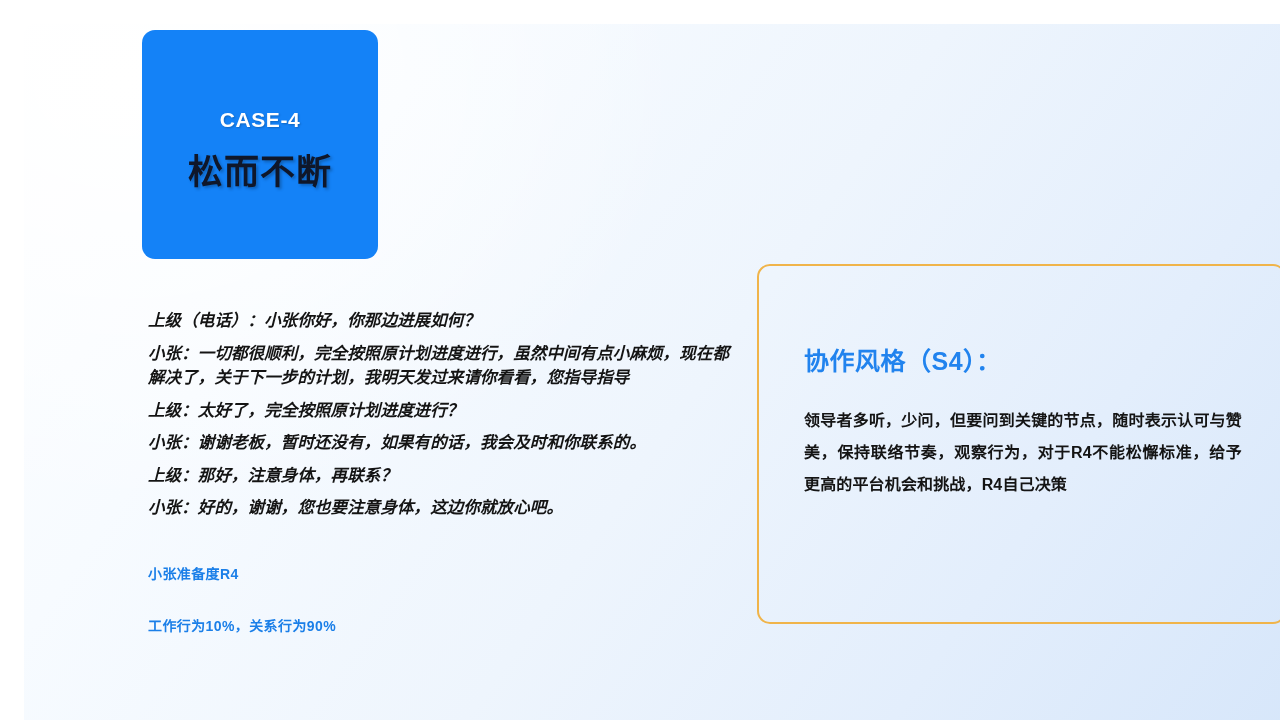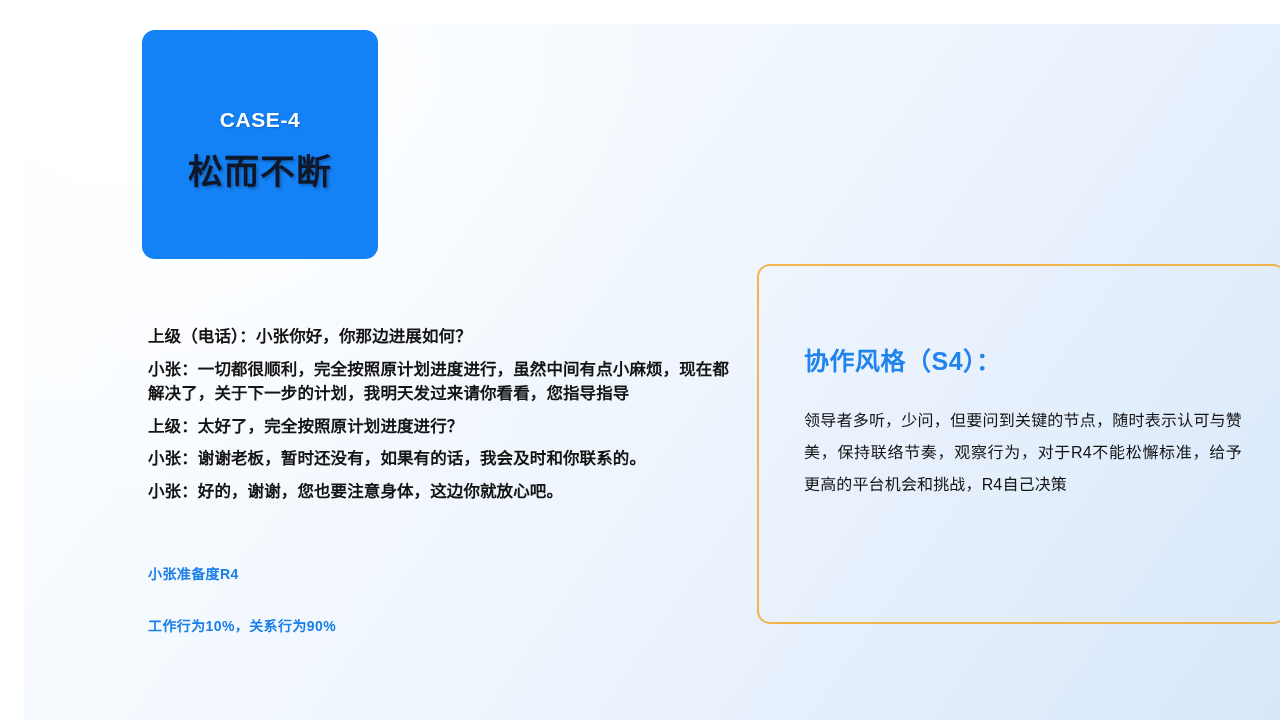--- a/index.html
+++ b/index.html
@@ -57,22 +57,23 @@
     font-weight: bold;
     letter-spacing: 1px;
     text-shadow: 2px 2px 3px rgba(0,0,0,0.25);
     line-height: 1.2;
   }
 
   
   .dialogue {
     position: absolute;
     left: 108px;
-    top: 284px;
+    top: 268px;
     width: 600px;
+    font-style: italic;
   }
 
   .dialogue-line {
     color: #141414;
     font-size: 16.5px;
     font-weight: bold;
     line-height: 24.5px;
     letter-spacing: 0.1px;
     white-space: normal;
   }
@@ -119,41 +120,42 @@
     font-size: 16.5px;
     font-weight: bold;
     letter-spacing: 0.3px;
     line-height: 1.2;
   }
 
   .panel-body {
     margin-top: 29px;
     color: #141414;
     font-size: 16px;
-    font-weight: normal;
+    font-weight: bold;
     line-height: 32px;
     letter-spacing: 0.15px;
     text-align: justify;
   }
 </style>
 </head>
 <body>
 
 <div class="slide">
 
   <div class="case-card">
     <div class="case-label">CASE-4</div>
     <div class="case-title">松而不断</div>
   </div>
 
   <div class="dialogue">
     <div class="dialogue-line">上级（电话）：小张你好，你那边进展如何？</div>
     <div class="dialogue-line">小张：一切都很顺利，完全按照原计划进度进行，虽然中间有点小麻烦，现在都解决了，关于下一步的计划，我明天发过来请你看看，您指导指导</div>
     <div class="dialogue-line">上级：太好了，完全按照原计划进度进行？</div>
     <div class="dialogue-line">小张：谢谢老板，暂时还没有，如果有的话，我会及时和你联系的。</div>
+    <div class="dialogue-line">上级：那好，注意身体，再联系？</div>
     <div class="dialogue-line">小张：好的，谢谢，您也要注意身体，这边你就放心吧。</div>
   </div>
 
   <div class="readiness">
     <div class="readiness-line">小张准备度R4</div>
     <div class="readiness-line">工作行为10%，关系行为90%</div>
   </div>
 
   <div class="style-panel">
     <div class="panel-title">协作风格（S4）：</div>

